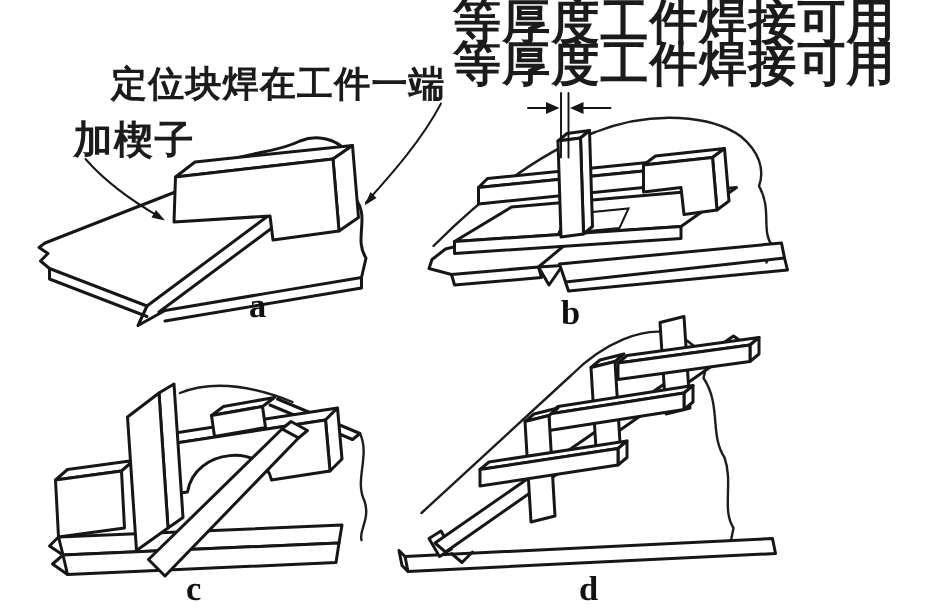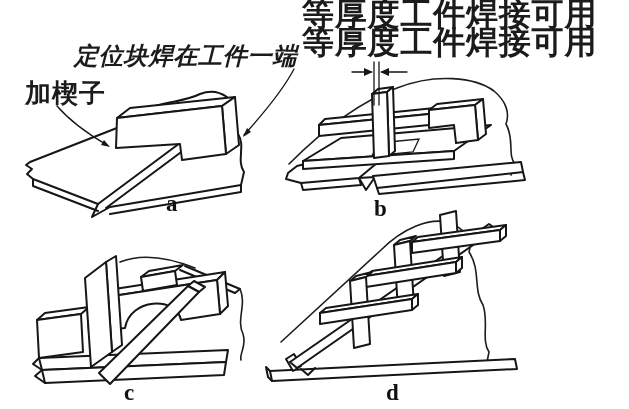--- a/index.html
+++ b/index.html
@@ -10,22 +10,22 @@
     overflow:hidden;
     font-family:"Liberation Sans", sans-serif;
   }
   .note{
     position:absolute;
     color:#1b1b1b;
     font-weight:bold;
     white-space:nowrap;
     font-family:"Liberation Sans", sans-serif;
   }
-  .note-a-top{left:74px;top:40px;font-size:24px;letter-spacing:0.8px;font-style:italic;}
-  .note-a-wedge{left:25px;top:76px;font-size:26px;letter-spacing:1px;}
+  .note-a-top{left:74px;top:40px;font-size:24px;letter-spacing:0.8px;}
+  .note-a-wedge{left:49px;top:76px;font-size:26px;letter-spacing:1px;}
   .note-b{left:302px;top:0;font-size:32px;letter-spacing:0.8px;line-height:28px;}
   .fig-label{
     position:absolute;
     color:#111;
     font-weight:bold;
     font-size:23px;
     font-family:"Liberation Serif", serif;
   }
   .fig-label-a{left:166px;top:191px;}
   .fig-label-b{left:374px;top:196px;}

